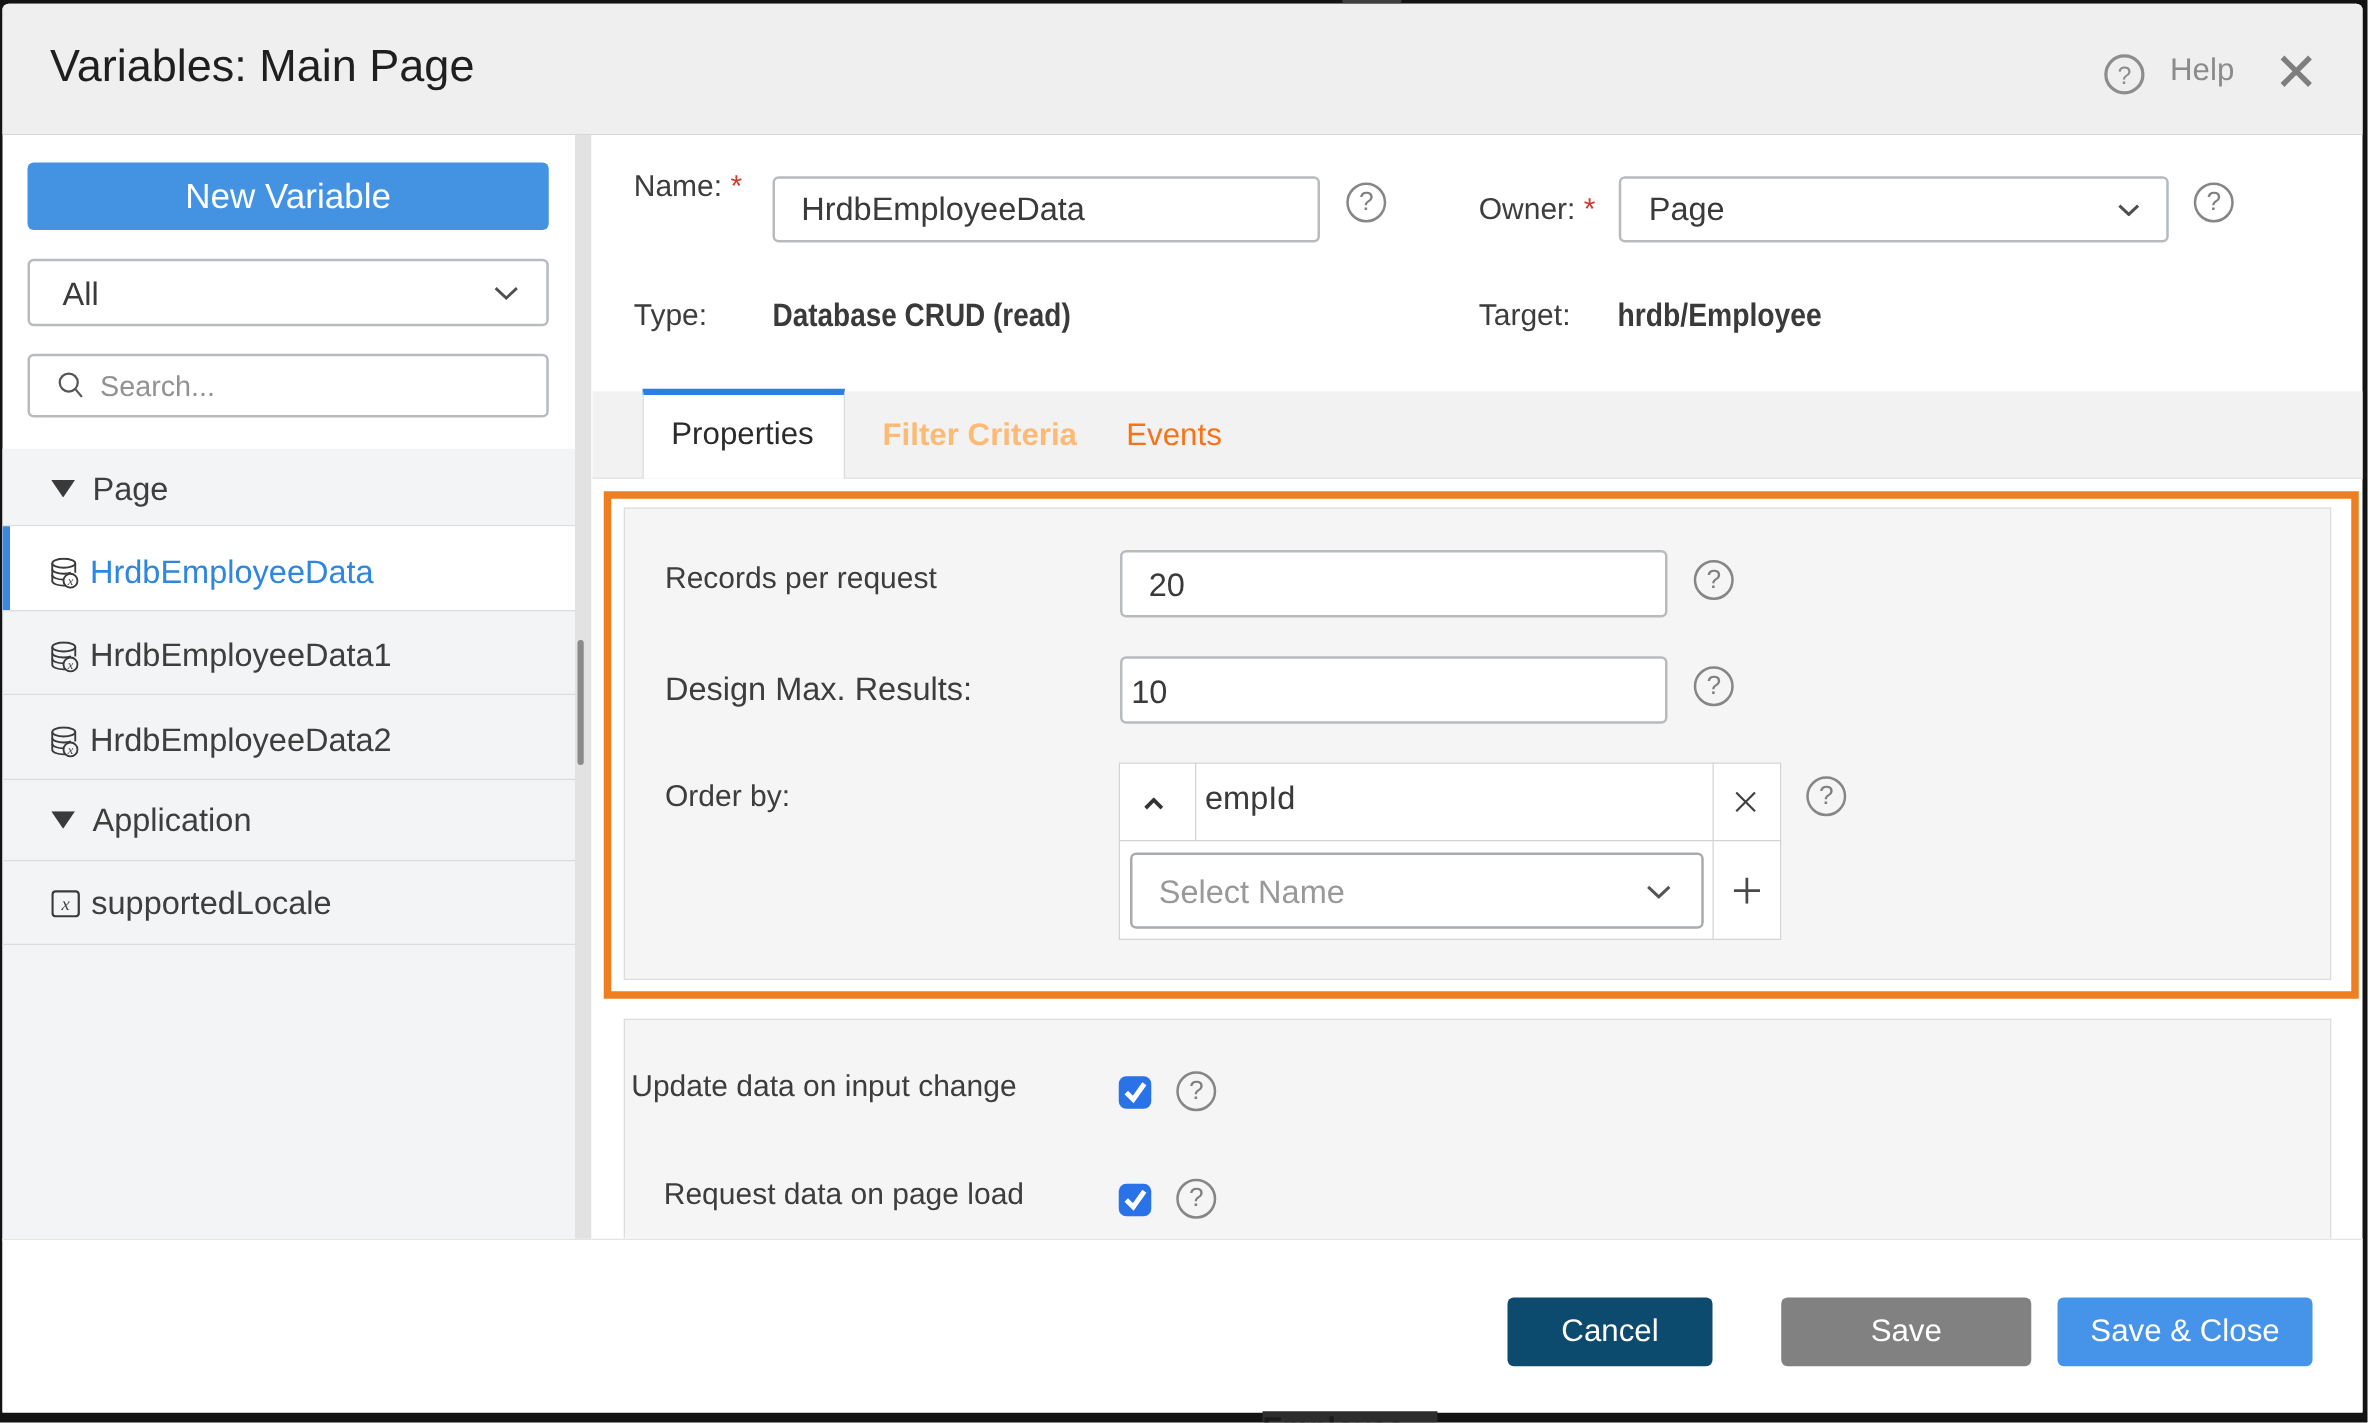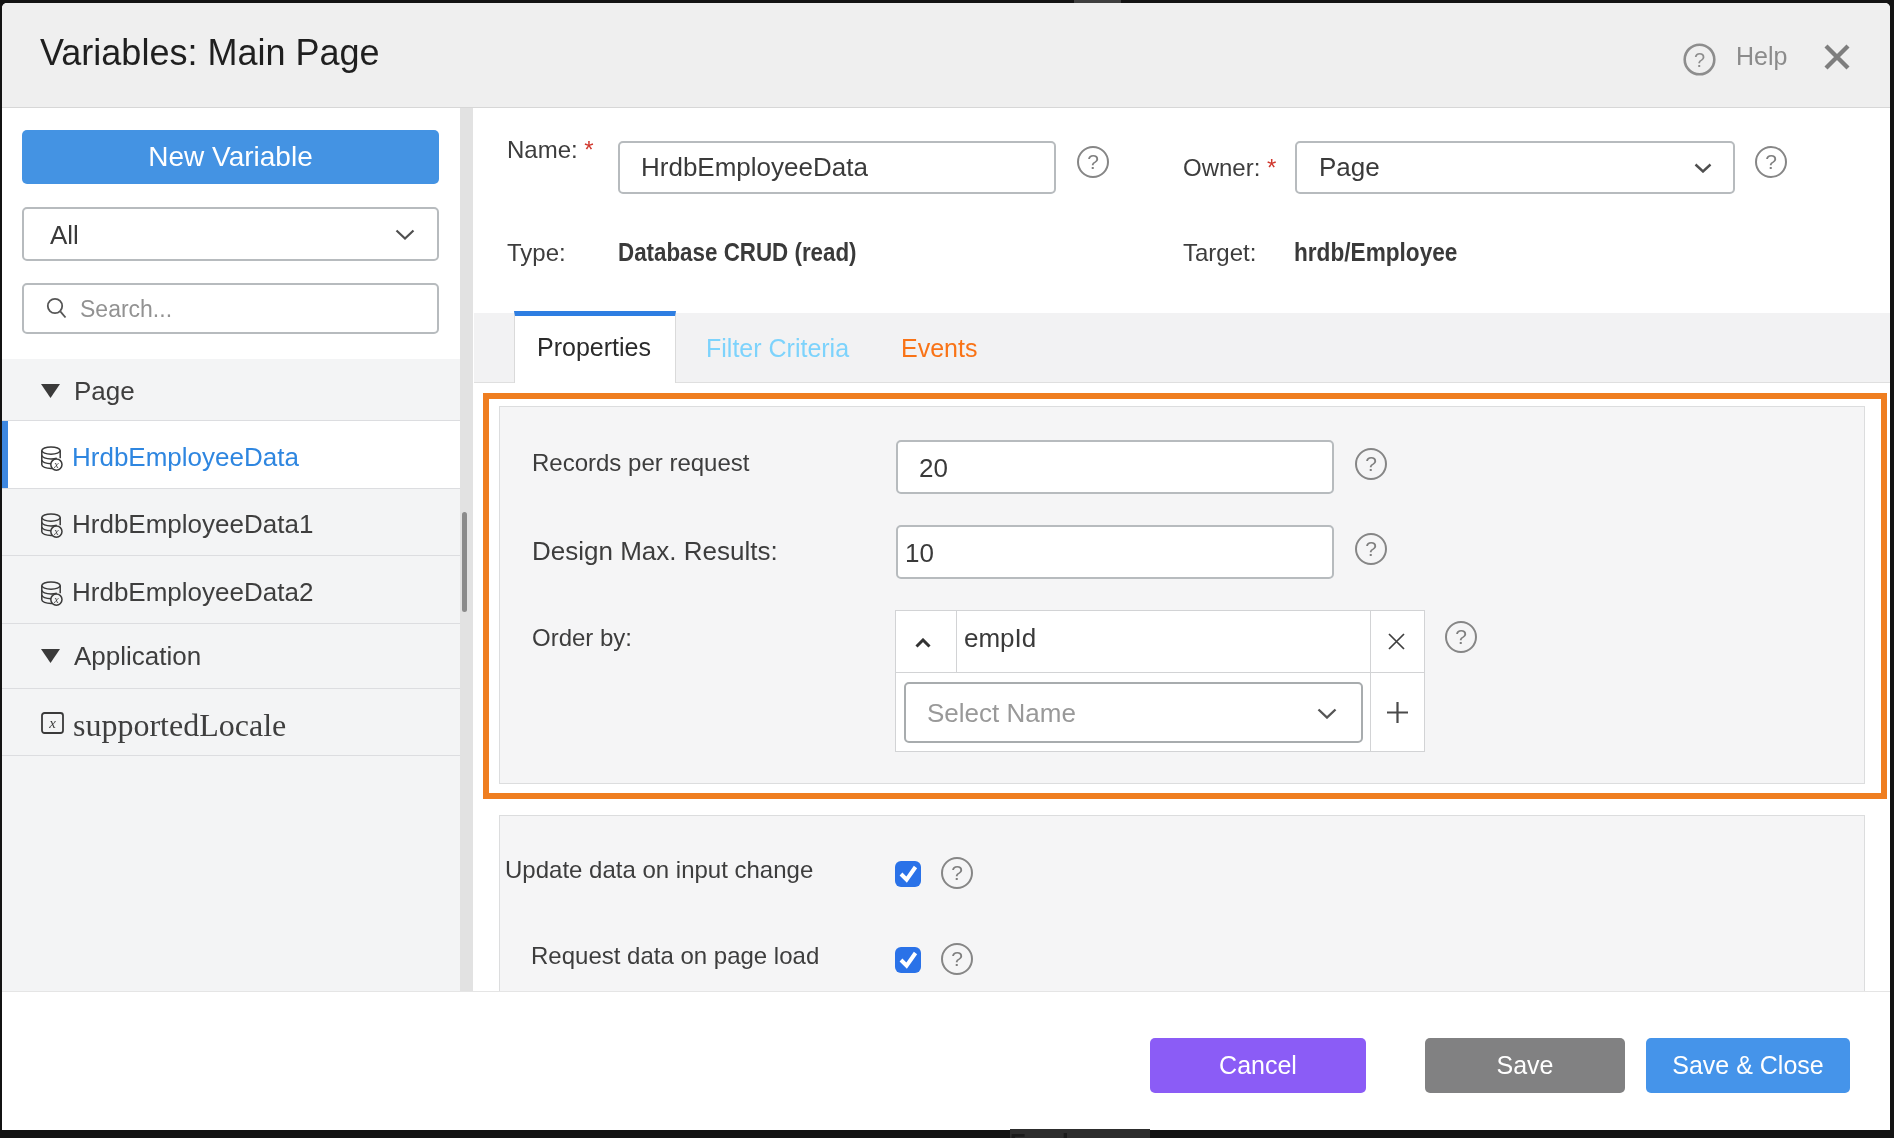--- a/index.html
+++ b/index.html
@@ -103,21 +103,21 @@
 <div class="abs sep" style="top:623px;"></div>
 <svg class="abs" style="left:41px;top:649px;" width="19" height="14" viewBox="0 0 19 14">
     <path d="M0 0 H19 L9.5 14 Z" fill="#3a3a3a"></path>
   </svg>
 <div class="abs rowtxt" style="left:74px;top:641px;">Application</div>
 <div class="abs sep" style="top:688px;"></div>
 <svg class="abs" style="left:41px;top:712px;" width="23" height="22" viewBox="0 0 23 22">
     <rect x="1" y="1" width="21" height="20" rx="2.5" fill="none" stroke="#3a3a3a" stroke-width="1.8"></rect>
     <text x="11.5" y="16.2" text-anchor="middle" font-size="15" font-style="italic" font-family="Liberation Serif" fill="#3a3a3a">x</text>
   </svg>
-<div class="abs rowtxt" style="left:73px;top:707px;font-size:32px;font-family:Liberation Serif, serif;">supportedLocale</div>
+<div class="abs rowtxt" style="left:73px;top:707px;font-size:26px;">supportedLocale</div>
 <div class="abs sep" style="top:755px;"></div>
 
 <div class="abs" style="left:460px;top:108px;width:13px;height:885px;background:#e2e2e2;"></div>
 <div class="abs" style="left:462px;top:512px;width:5px;height:100px;background:#8b8b8b;border-radius:3px;"></div>
 
 <div class="abs lbl" style="left:507px;top:136px;">Name: <span class="star">*</span></div>
 <div class="abs inp" style="left:618px;top:141px;width:434px;height:49px;">
     <span class="abs" style="left:21px;top:9px;">HrdbEmployeeData</span>
   </div>
 <div class="abs qc" style="left:1077px;top:146px;">?</div>
@@ -130,21 +130,21 @@
 </div>
 <div class="abs qc" style="left:1755px;top:146px;">?</div>
 <div class="abs lbl" style="left:507px;top:239px;">Type:</div>
 <div class="abs" style="left:618px;top:237px;font-size:26px;font-weight:700;color:#3a3a3a;transform:scaleX(.86);transform-origin:0 0;">Database CRUD (read)</div>
 <div class="abs lbl" style="left:1183px;top:239px;text-align:right;">Target:</div>
 <div class="abs" style="left:1294px;top:237px;font-size:26px;font-weight:700;color:#3a3a3a;transform:scaleX(.87);transform-origin:0 0;">hrdb/Employee</div>
 
 <div class="abs" style="left:474px;top:313px;width:1416px;height:70px;background:#f2f2f3;border-bottom:1px solid #dfdfdf;box-sizing:border-box;"></div>
 <div class="abs" style="left:514px;top:311px;width:162px;height:72px;background:#fff;border-top:5px solid #2e7ee2;border-left:1px solid #dadada;border-right:1px solid #dadada;box-sizing:border-box;"></div>
 <div class="abs" style="left:537px;top:333px;font-size:25px;color:#2a2a2a;">Properties</div>
-<div class="abs" style="left:706px;top:334px;font-size:25px;color:#7dd3fc;">Filter Criteria</div>
+<div class="abs" style="left:706px;top:334px;font-size:25px;color:#fdba74;font-weight:bold;">Filter Criteria</div>
 <div class="abs" style="left:901px;top:334px;font-size:25px;color:#f97316;">Events</div>
 
 <div class="abs" style="left:483px;top:393px;width:1404px;height:406px;border:6px solid #ef7e20;box-sizing:border-box;"></div>
 <div class="abs panel" style="left:499px;top:406px;width:1366px;height:378px;box-sizing:border-box;"></div>
 
 <div class="abs lbl" style="left:532px;top:449px;">Records per request</div>
 <div class="abs inp" style="left:896px;top:440px;width:434px;height:50px;">
     <span class="abs" style="left:21px;top:11px;">20</span>
   </div>
 <div class="abs qc" style="left:1355px;top:448px;">?</div>
@@ -187,17 +187,17 @@
   </svg>
 <div class="abs qc" style="left:941px;top:857px;">?</div>
 <div class="abs lbl" style="left:531px;top:942px;">Request data on page load</div>
 <div class="abs" style="left:895px;top:947px;width:26px;height:26px;background:#2a72e8;border-radius:6px;"></div>
 <svg class="abs" style="left:898px;top:950px;" width="20" height="19" viewBox="0 0 20 19">
     <path d="M3 10 L8.6 15.6 L17.5 3" stroke="#fff" stroke-width="4" fill="none"></path>
   </svg>
 <div class="abs qc" style="left:941px;top:943px;">?</div>
 
 <div class="abs" style="left:2px;top:991px;width:1888px;height:139px;background:#fff;border-top:1px solid #e5e5e5;box-sizing:border-box;"></div>
-<div class="abs btn" style="left:1150px;top:1038px;width:216px;background:#8b5cf6;">Cancel</div>
+<div class="abs btn" style="left:1206px;top:1038px;width:164px;background:#0c4a6e;">Cancel</div>
 <div class="abs btn" style="left:1425px;top:1038px;width:200px;background:#818182;">Save</div>
 <div class="abs btn" style="left:1646px;top:1038px;width:204px;background:#4594ea;">Save &amp; Close</div>
 
 <div class="abs" style="left:1010px;top:1129px;width:140px;height:9px;background:#2d2d2d;overflow:hidden;color:#1a1a1a;font-size:24px;font-weight:700;">Employee</div>
 
 </body></html>

